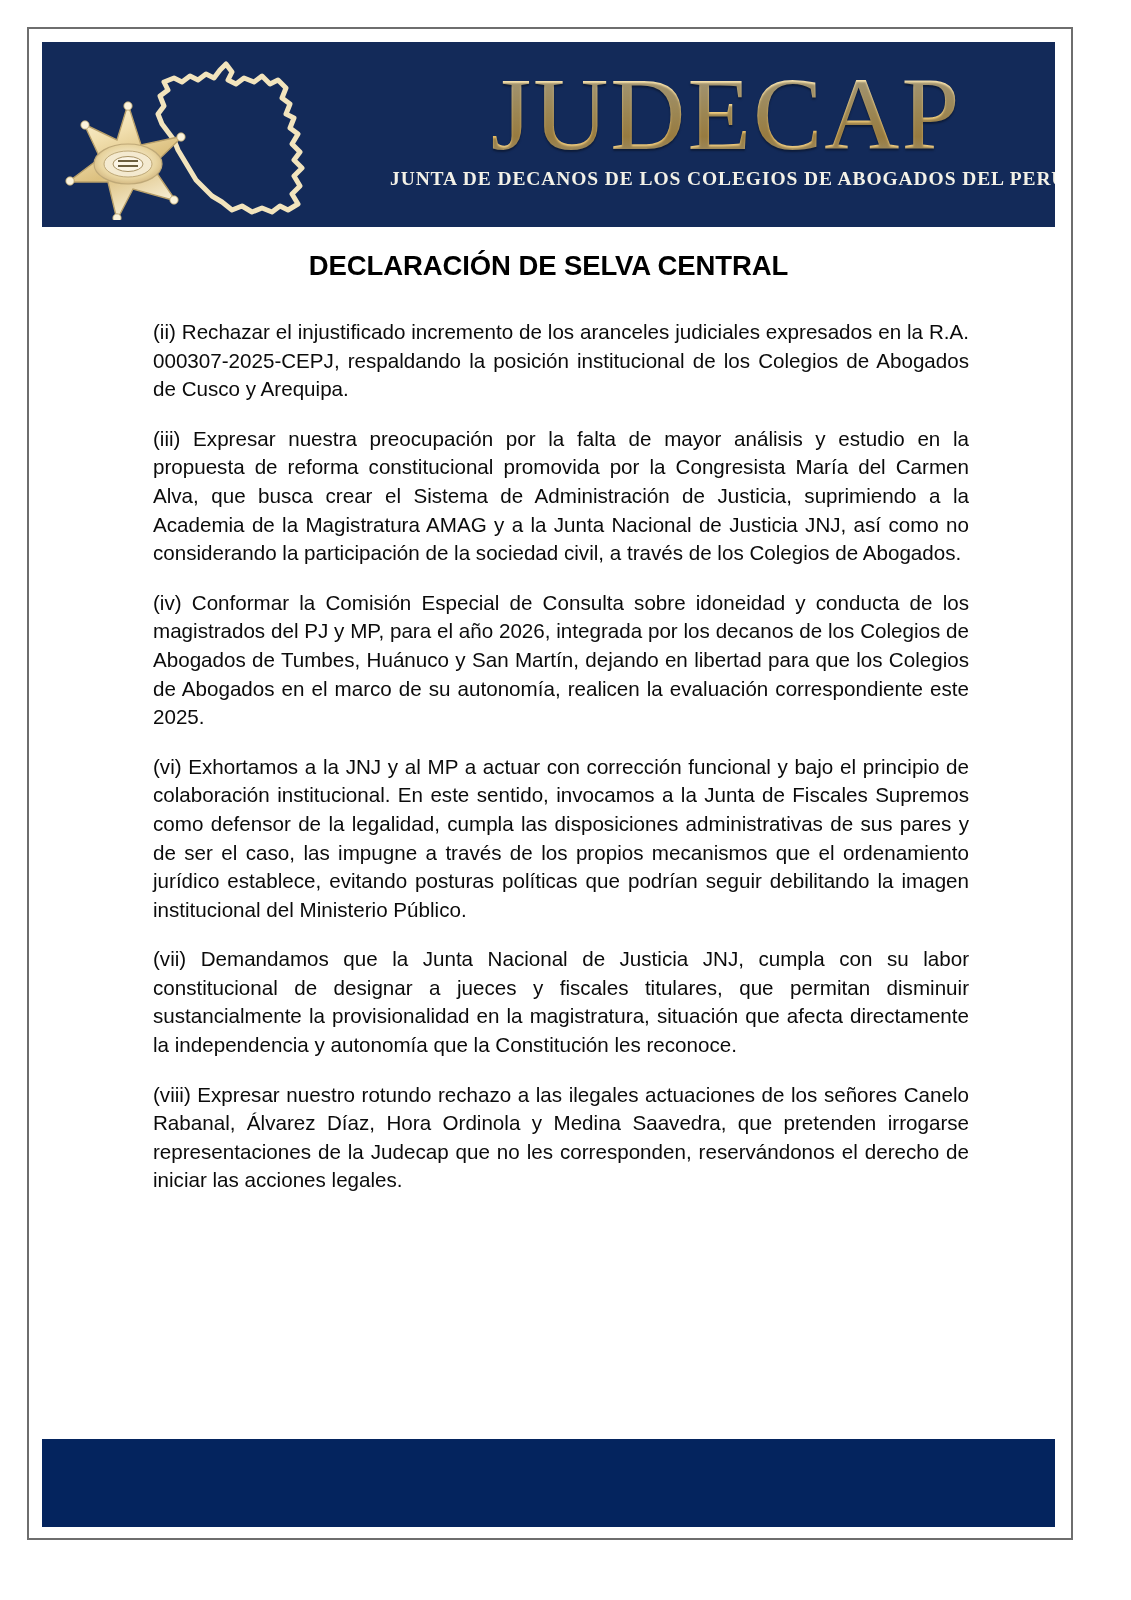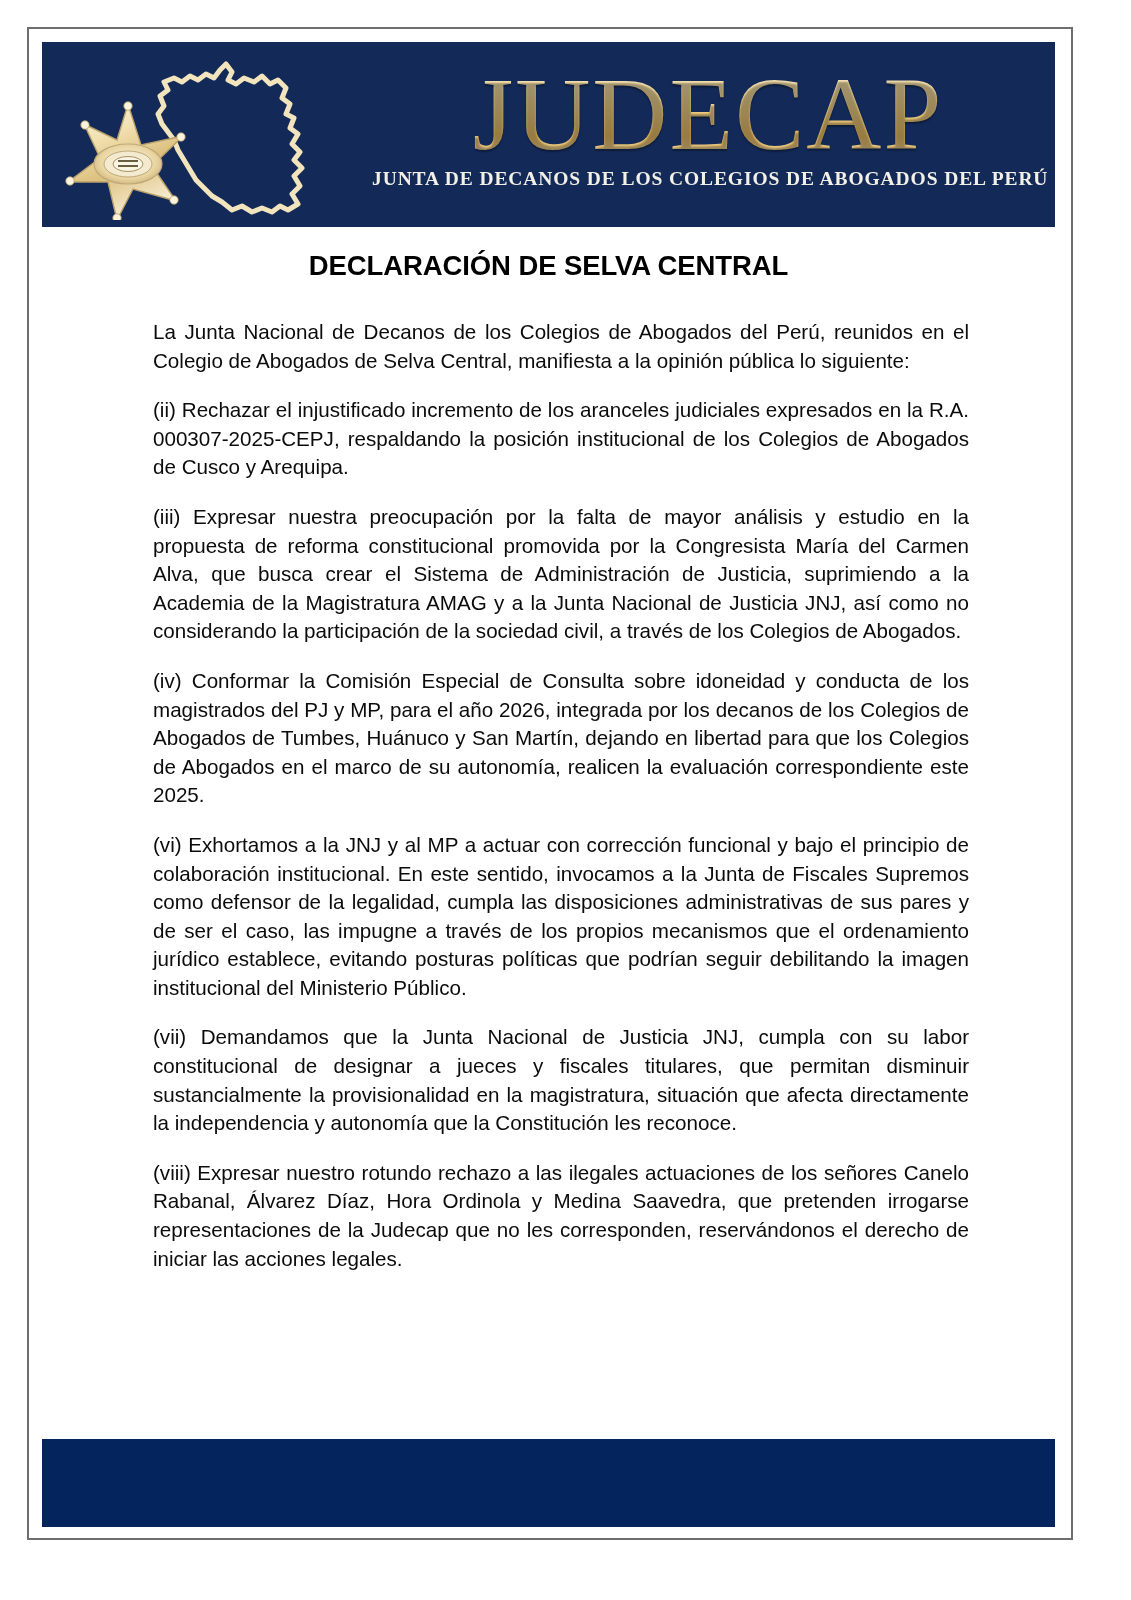--- a/index.html
+++ b/index.html
@@ -57,21 +57,21 @@
   .star-medal {
     position: absolute;
     left: 2px;
     top: 48px;
     width: 132px;
     height: 120px;
   }
 
   .wordmark {
     position: absolute;
-    left: 330px;
+    left: 348px;
     top: 14px;
     width: 672px;
     height: 160px;
   }
 
   .wordmark-main {
     position: absolute;
     left: 0;
     top: 0;
     width: 100%;
@@ -225,21 +225,20 @@
       <div class="wordmark-main">JUDECAP</div>
       <div class="wordmark-sub">JUNTA DE DECANOS DE LOS COLEGIOS DE ABOGADOS DEL PERÚ</div>
     </div>
   </div>
 
   <div class="doc-body">
 
     <h1 class="doc-title">DECLARACIÓN DE SELVA CENTRAL</h1>
 
     <div class="paragraphs">
-      <p class="para">La Junta Nacional de Decanos de los Colegios de Abogados del Perú, reunidos en el Colegio de Abogados de Selva Central, manifiesta a la opinión pública lo siguiente:</p>
       <p class="para">(ii) Rechazar el injustificado incremento de los aranceles judiciales expresados en la R.A. 000307-2025-CEPJ, respaldando la posición institucional de los Colegios de Abogados de Cusco y Arequipa.</p>
       <p class="para">(iii) Expresar nuestra preocupación por la falta de mayor análisis y estudio en la propuesta de reforma constitucional promovida por la Congresista María del Carmen Alva, que busca crear el Sistema de Administración de Justicia, suprimiendo a la Academia de la Magistratura AMAG y a la Junta Nacional de Justicia JNJ, así como no considerando la participación de la sociedad civil, a través de los Colegios de Abogados.</p>
       <p class="para">(iv) Conformar la Comisión Especial de Consulta sobre idoneidad y conducta de los magistrados del PJ y MP, para el año 2026, integrada por los decanos de los Colegios de Abogados de Tumbes, Huánuco y San Martín, dejando en libertad para que los Colegios de Abogados en el marco de su autonomía, realicen la evaluación correspondiente este 2025.</p>
       <p class="para">(vi) Exhortamos a la JNJ y al MP a actuar con corrección funcional y bajo el principio de colaboración institucional. En este sentido, invocamos a la Junta de Fiscales Supremos como defensor de la legalidad, cumpla las disposiciones administrativas de sus pares y de ser el caso, las impugne a través de los propios mecanismos que el ordenamiento jurídico establece, evitando posturas políticas que podrían seguir debilitando la imagen institucional del Ministerio Público.</p>
       <p class="para">(vii) Demandamos que la Junta Nacional de Justicia JNJ, cumpla con su labor constitucional de designar a jueces y fiscales titulares, que permitan disminuir sustancialmente la provisionalidad en la magistratura, situación que afecta directamente la independencia y autonomía que la Constitución les reconoce.</p>
       <p class="para last">(viii) Expresar nuestro rotundo rechazo a las ilegales actuaciones de los señores Canelo Rabanal, Álvarez Díaz, Hora Ordinola y Medina Saavedra, que pretenden irrogarse representaciones de la Judecap que no les corresponden, reservándonos el derecho de iniciar las acciones legales.</p>
     </div>
   </div>
 
   <div class="footer-bar"></div>

